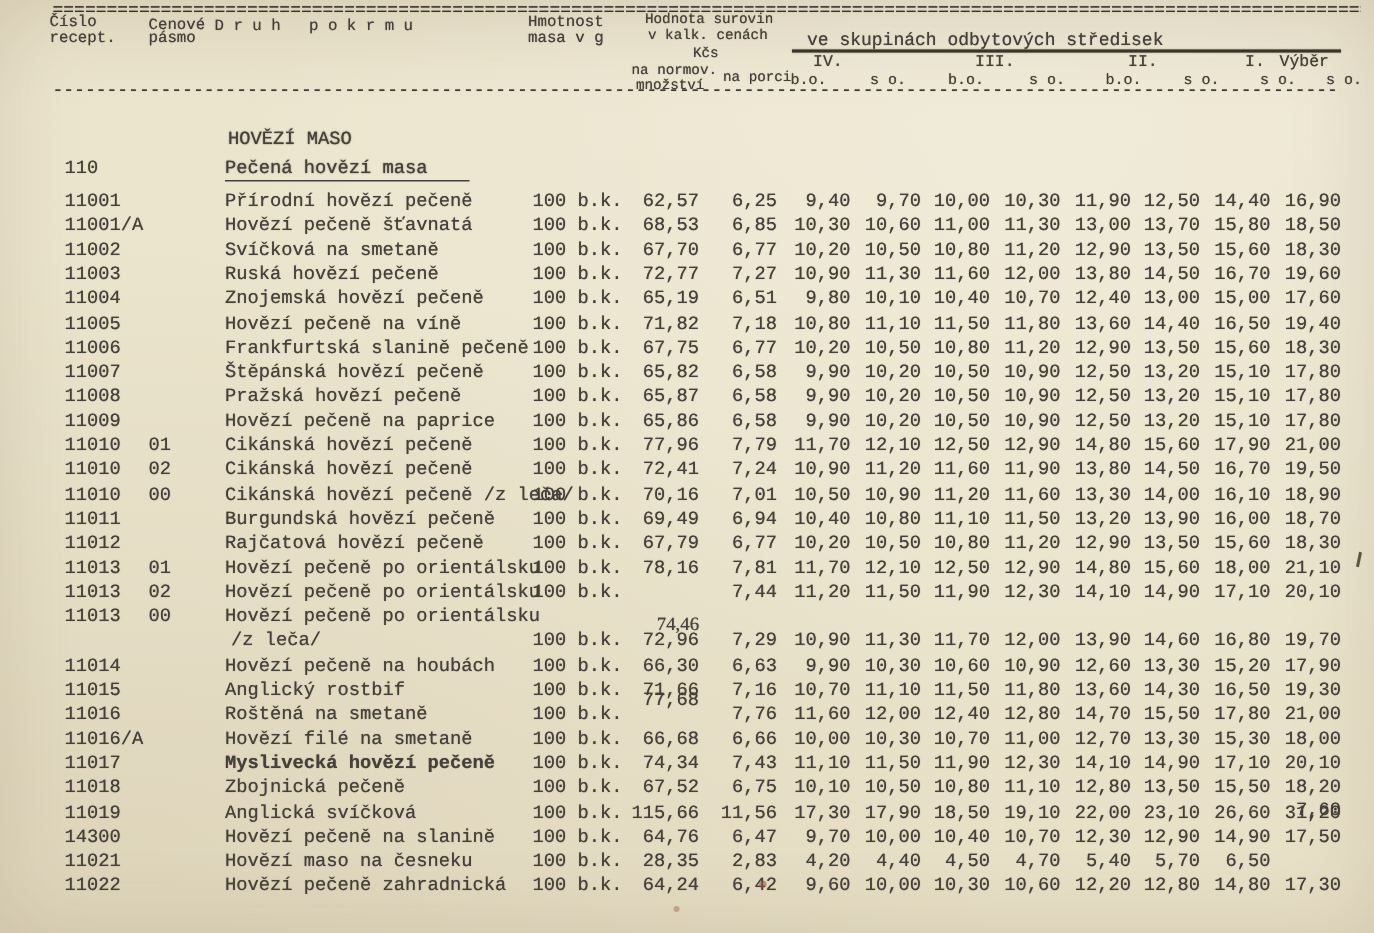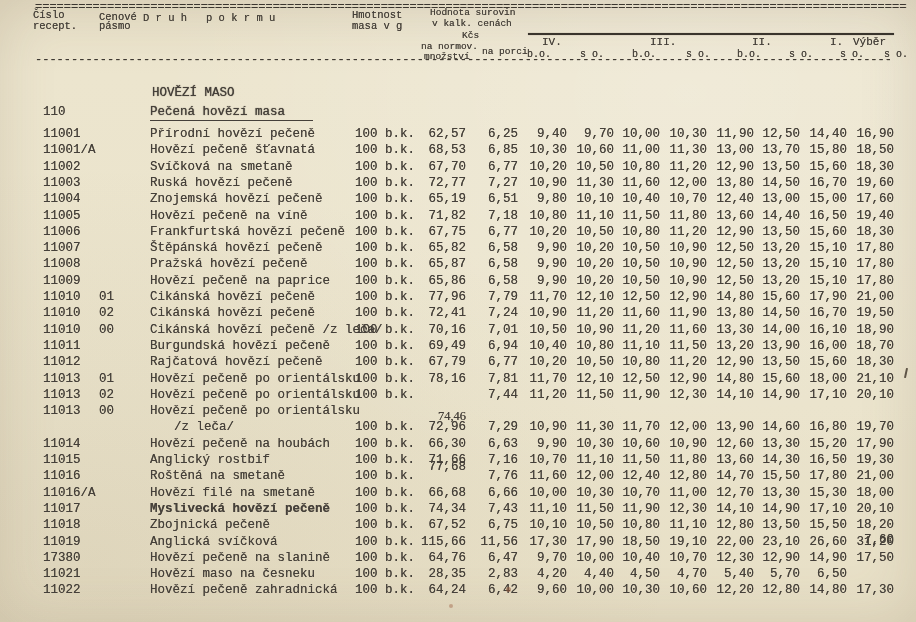--- a/index.html
+++ b/index.html
@@ -59,20 +59,21 @@
   <div class="h" style="left:352px;top:10px;">Hmotnost</div>
   <div class="h" style="left:352px;top:21px;">masa v g</div>
 
   <div class="s" style="left:430px;top:8px;">Hodnota surovin</div>
   <div class="s" style="left:432px;top:19px;">v kalk. cenách</div>
   <div class="s" style="left:462px;top:31px;">Kčs</div>
   <div class="s" style="left:421px;top:42px;">na normov.</div>
   <div class="s" style="left:424px;top:52px;">množství</div>
   <div class="s" style="left:482px;top:47px;">na porci</div>
 
+  <div class="cell" style="left:538px;top:21px;font-size:12px;">ve skupinách odbytových středisek</div>
   <div id="price-underline" style="left:528px;top:33px;width:366px;"></div>
 
   <div id="tier-row">
       <div class="cell" style="left: 542px; top: 36px; font-size: 11px;">IV.</div>
       <div class="cell" style="left: 650px; top: 36px; font-size: 11px;">III.</div>
       <div class="cell" style="left: 752px; top: 36px; font-size: 11px;">II.</div>
       <div class="cell" style="left: 830px; top: 36px; font-size: 11px;">I.</div>
       <div class="cell" style="left: 853px; top: 36px; font-size: 11px;">Výběr</div>
     </div>
   <div id="subcol-row">
@@ -164,21 +165,21 @@
       <div class="cell r" style="right: 398px; top: 209.5px;">7,18</div>
       <div class="cell r" style="right: 349px; top: 209.5px;">10,80</div>
       <div class="cell r" style="right: 302px; top: 209.5px;">11,10</div>
       <div class="cell r" style="right: 256px; top: 209.5px;">11,50</div>
       <div class="cell r" style="right: 209px; top: 209.5px;">11,80</div>
       <div class="cell r" style="right: 162px; top: 209.5px;">13,60</div>
       <div class="cell r" style="right: 116px; top: 209.5px;">14,40</div>
       <div class="cell r" style="right: 69px; top: 209.5px;">16,50</div>
       <div class="cell r" style="right: 22px; top: 209.5px;">19,40</div>
       <div class="cell" style="left: 43px; top: 225.8px;">11006</div>
-      <div class="cell" style="left: 150px; top: 225.8px;">Frankfurtská hovězí pečeně</div>
+      <div class="cell" style="left: 150px; top: 225.8px;">Frankfurtská slanině pečeně</div>
       <div class="cell" style="left: 355px; top: 225.8px;">100 b.k.</div>
       <div class="cell r" style="right: 450px; top: 225.8px;">67,75</div>
       <div class="cell r" style="right: 398px; top: 225.8px;">6,77</div>
       <div class="cell r" style="right: 349px; top: 225.8px;">10,20</div>
       <div class="cell r" style="right: 302px; top: 225.8px;">10,50</div>
       <div class="cell r" style="right: 256px; top: 225.8px;">10,80</div>
       <div class="cell r" style="right: 209px; top: 225.8px;">11,20</div>
       <div class="cell r" style="right: 162px; top: 225.8px;">12,90</div>
       <div class="cell r" style="right: 116px; top: 225.8px;">13,50</div>
       <div class="cell r" style="right: 69px; top: 225.8px;">15,60</div>
@@ -314,21 +315,21 @@
       <div class="cell r" style="right: 302px; top: 388.8px;">11,50</div>
       <div class="cell r" style="right: 256px; top: 388.8px;">11,90</div>
       <div class="cell r" style="right: 209px; top: 388.8px;">12,30</div>
       <div class="cell r" style="right: 162px; top: 388.8px;">14,10</div>
       <div class="cell r" style="right: 116px; top: 388.8px;">14,90</div>
       <div class="cell r" style="right: 69px; top: 388.8px;">17,10</div>
       <div class="cell r" style="right: 22px; top: 388.8px;">20,10</div>
       <div class="cell" style="left: 43px; top: 405.1px;">11013</div>
       <div class="cell" style="left: 99px; top: 405.1px;">00</div>
       <div class="cell" style="left: 150px; top: 405.1px;">Hovězí pečeně po orientálsku</div>
-      <div class="cell" style="left: 154px; top: 421.4px; margin-left: 20px;">/z leča/</div>
+      <div class="cell" style="left: 154px; top: 421.4px;">/z leča/</div>
       <div class="cell" style="left: 355px; top: 421.4px;">100 b.k.</div>
       <div class="cell r" style="right: 450px; top: 421.4px;">72,96</div>
       <div class="cell r" style="right: 398px; top: 421.4px;">7,29</div>
       <div class="cell r" style="right: 349px; top: 421.4px;">10,90</div>
       <div class="cell r" style="right: 302px; top: 421.4px;">11,30</div>
       <div class="cell r" style="right: 256px; top: 421.4px;">11,70</div>
       <div class="cell r" style="right: 209px; top: 421.4px;">12,00</div>
       <div class="cell r" style="right: 162px; top: 421.4px;">13,90</div>
       <div class="cell r" style="right: 116px; top: 421.4px;">14,60</div>
       <div class="cell r" style="right: 69px; top: 421.4px;">16,80</div>
@@ -417,21 +418,21 @@
       <div class="cell r" style="right: 450px; top: 535.5px;">115,66</div>
       <div class="cell r" style="right: 398px; top: 535.5px;">11,56</div>
       <div class="cell r" style="right: 349px; top: 535.5px;">17,30</div>
       <div class="cell r" style="right: 302px; top: 535.5px;">17,90</div>
       <div class="cell r" style="right: 256px; top: 535.5px;">18,50</div>
       <div class="cell r" style="right: 209px; top: 535.5px;">19,10</div>
       <div class="cell r" style="right: 162px; top: 535.5px;">22,00</div>
       <div class="cell r" style="right: 116px; top: 535.5px; text-align: right;">23,10</div>
       <div class="cell r" style="right: 69px; top: 535.5px;">26,60</div>
       <div class="cell r" style="right: 22px; top: 535.5px;">31,20</div>
-      <div class="cell" style="left: 43px; top: 551.8px;">17380</div>
+      <div class="cell" style="left: 43px; top: 551.8px;">14300</div>
       <div class="cell" style="left: 150px; top: 551.8px;">Hovězí pečeně na slanině</div>
       <div class="cell" style="left: 355px; top: 551.8px;">100 b.k.</div>
       <div class="cell r" style="right: 450px; top: 551.8px;">64,76</div>
       <div class="cell r" style="right: 398px; top: 551.8px;">6,47</div>
       <div class="cell r" style="right: 349px; top: 551.8px;">9,70</div>
       <div class="cell r" style="right: 302px; top: 551.8px;">10,00</div>
       <div class="cell r" style="right: 256px; top: 551.8px;">10,40</div>
       <div class="cell r" style="right: 209px; top: 551.8px;">10,70</div>
       <div class="cell r" style="right: 162px; top: 551.8px;">12,30</div>
       <div class="cell r" style="right: 116px; top: 551.8px;">12,90</div>

